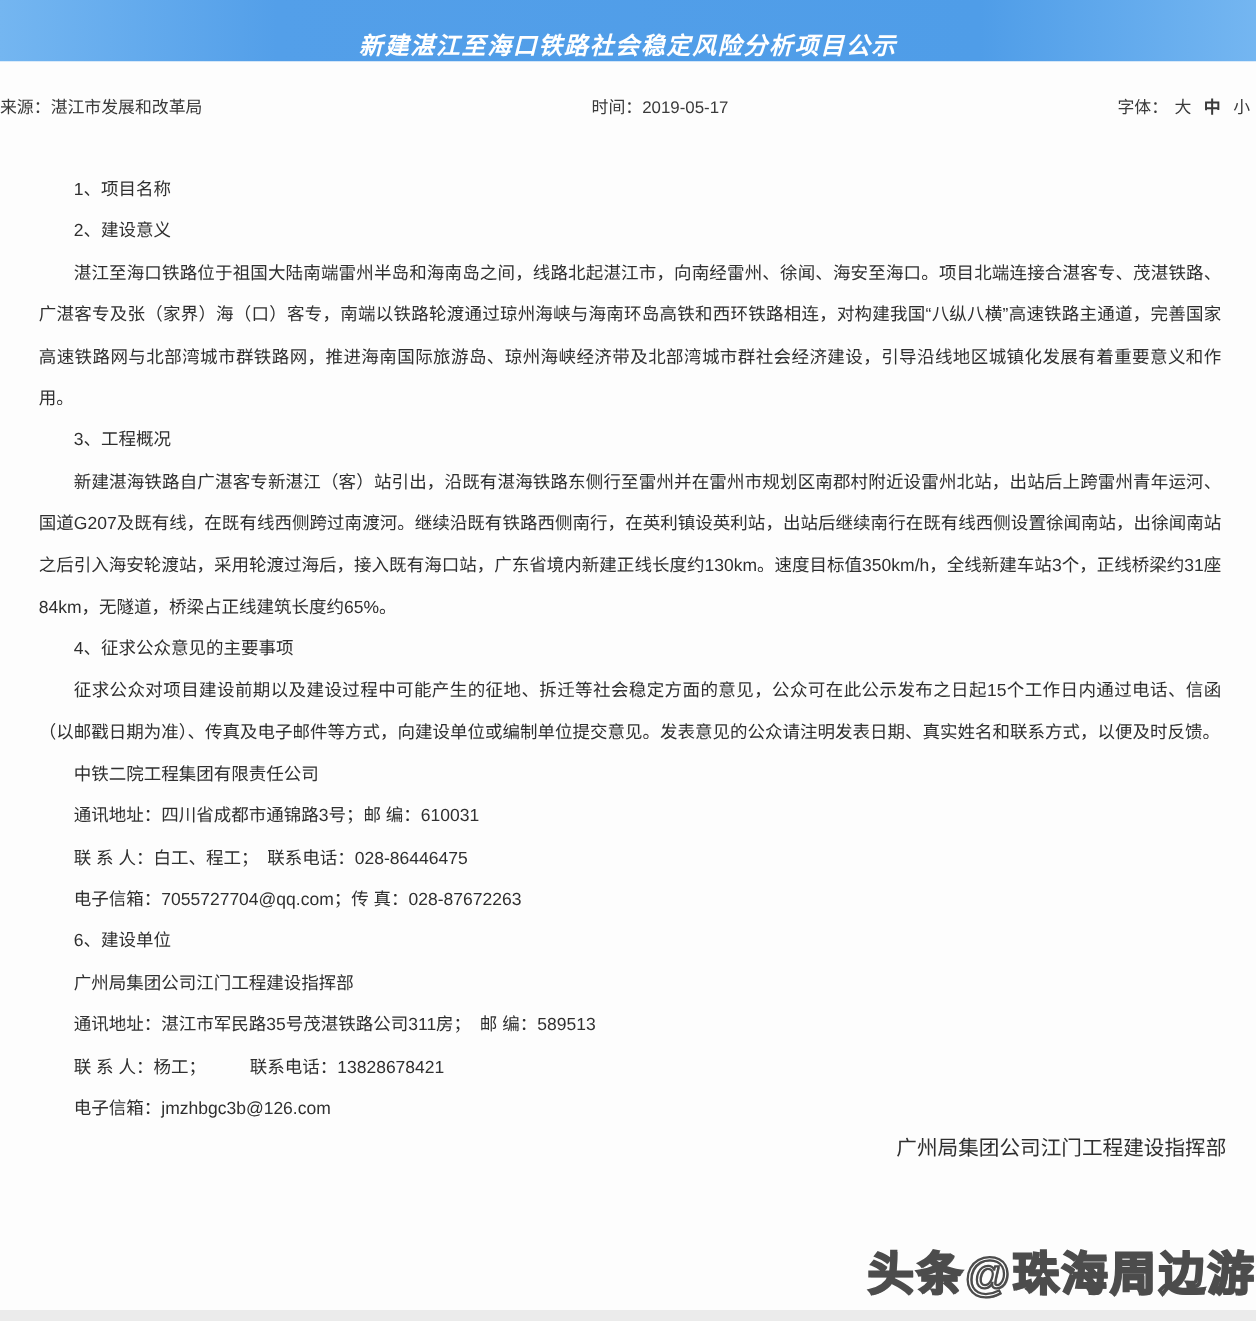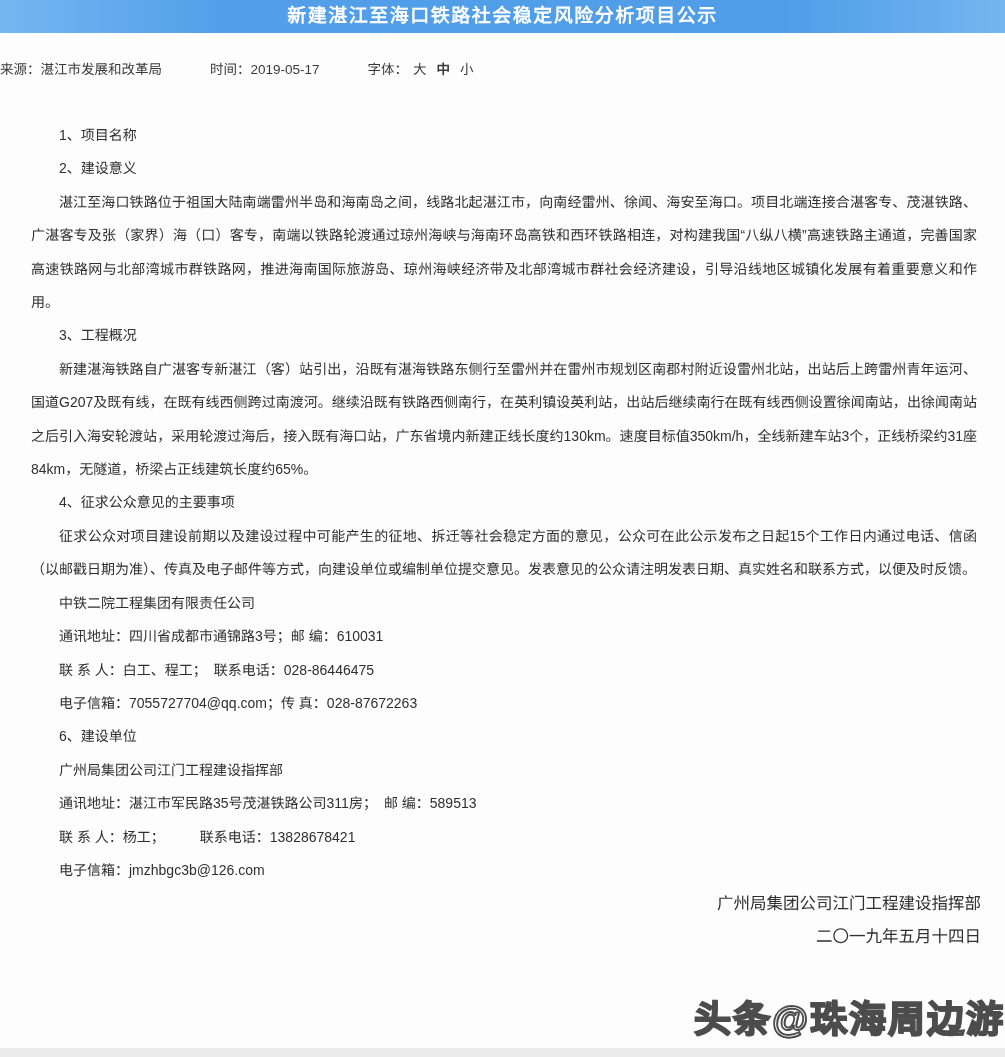--- a/index.html
+++ b/index.html
@@ -10,38 +10,39 @@
     width: 1005px;
     height: 1057px;
     background: #fdfdfd;
     font-family: "Liberation Sans", "DejaVu Sans", sans-serif;
     position: relative;
     overflow: hidden;
     color: #303030;
   }
   
   .titlebar {
-    height: 33px;
+    height: 49px;
     background: linear-gradient(90deg, #74b6f1 0%, #539fe9 22%, #4f9de8 78%, #74b6f1 100%);
     display: flex;
-    align-items: flex-start;
+    align-items: flex-end;
     justify-content: center;
+    font-style: italic;
   }
   .titlebar .title {
     color: #ffffff;
     font-size: 19px;
     font-weight: bold;
     letter-spacing: 1.5px;
     margin: 0;
   }
   
   .meta {
     margin-top: 26px;
     display: flex;
-    justify-content: flex-start;
+    justify-content: space-between;
     align-items: center;
     gap: 48px;
     font-size: 13.5px;
     color: #3a3a3a;
     height: 18px;
   }
   .meta .group { white-space: nowrap; }
   .font-switcher a {
     color: #3a3a3a;
     text-decoration: none;
@@ -126,17 +127,16 @@
 
   <p class="ln">6、建设单位</p>
   <p class="ln">广州局集团公司江门工程建设指挥部</p>
   <p class="ln">通讯地址：湛江市军民路35号茂湛铁路公司311房；　邮 编：589513</p>
   <p class="ln">联 系 人：杨工；　　　联系电话：13828678421</p>
   <p class="ln">电子信箱：jmzhbgc3b@126.com</p>
 </article>
 
 <div class="signoff">
   <p>广州局集团公司江门工程建设指挥部</p>
-  <p>二〇一九年五月十四日</p>
 </div>
 
 <div class="watermark">头条@珠海周边游</div>
 <div class="bottom-strip"></div>
 
 </body></html>

